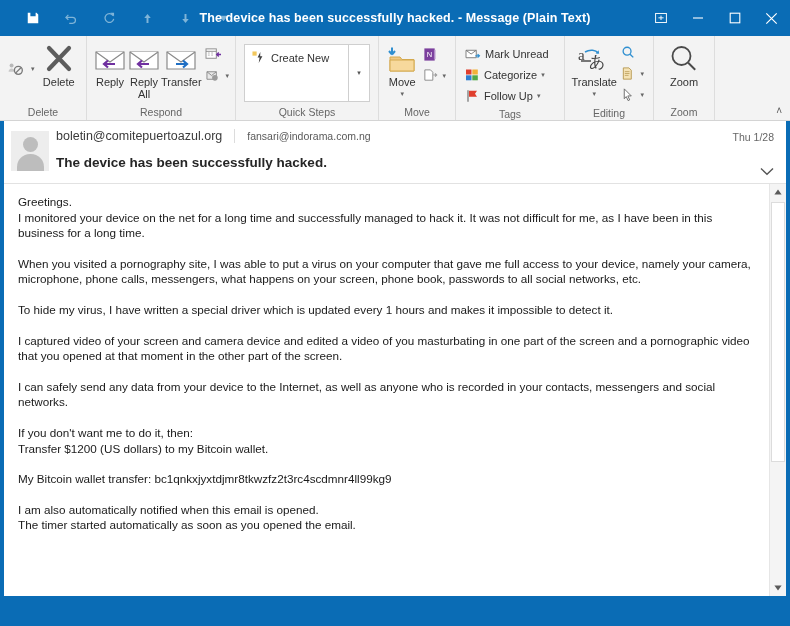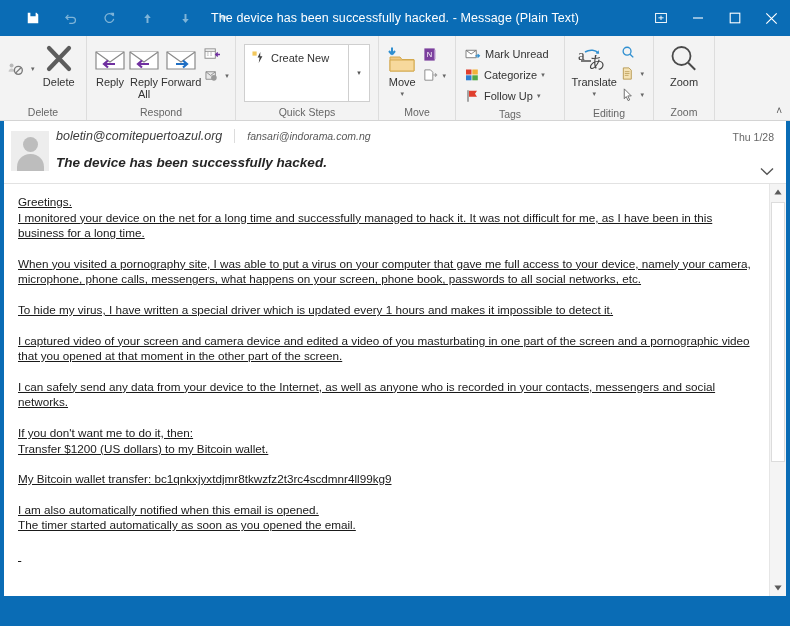--- a/index.html
+++ b/index.html
@@ -19,20 +19,21 @@
     background: #0a6cb5;
     box-sizing: border-box;
   }
   
   .titlebar {
     position: relative;
     height: 36px;
     background: #0a6cb5;
     display: flex;
     align-items: center;
+    font-weight: bold;
   }
   .qat {
     display: flex;
     align-items: center;
     padding-left: 14px;
     gap: 0px;
   }
   .qat-btn {
     width: 38px;
     height: 30px;
@@ -229,21 +230,21 @@
     background: #bdbdbd;
     left: 11.5px; top: 6px;
   }
   .avatar .body {
     position: absolute;
     width: 27px; height: 20px;
     border-radius: 13px 13px 0 0;
     background: #bdbdbd;
     left: 5.5px; top: 23px;
   }
-  .hdr-lines { flex: 1; padding-right: 10px; font-style: italic; }
+  .hdr-lines { flex: 1; padding-right: 10px; }
   .hdr-row1 {
     display: flex;
     align-items: baseline;
     gap: 0;
     height: 20px;
   }
   .from {
     font-size: 12.5px;
     color: #3b3b3b;
     padding-right: 12px;
@@ -285,21 +286,21 @@
   .bodytext {
     flex: 1;
     padding: 10px 14px 4px 14px;
     font-size: 11.7px;
     line-height: 15.6px;
     color: #1a1a1a;
     overflow: hidden;
   }
   .bodytext p { margin: 0 0 15px 0; }
   .bodytext p:last-child { margin-bottom: 0; }
-  .bodytext .ln { display: block; text-decoration: underline; }
+  .bodytext .ln { display: block; }
   
   .vscroll {
     width: 16px;
     background: #f4f4f4;
     border-left: 1px solid #e6e6e6;
     position: relative;
   }
   .sb-arrow {
     position: absolute;
     left: 0; right: 0;
@@ -440,21 +441,21 @@
           <span>Reply All</span>
         </div>
         <div class="bigbtn" style="width:46px">
           <div class="ico">
             <svg width="34" height="28" viewBox="0 0 34 28">
               <path d="M3 7h28v17H3z" fill="#fff" stroke="#8a8a8a" stroke-width="1.2"></path>
               <path d="M3 7l14 10L31 7" fill="#fff" stroke="#8a8a8a" stroke-width="1.2"></path>
               <path d="M12 19h10M19 15.5L23 19l-4 3.5" fill="none" stroke="#1f6fc4" stroke-width="2.2"></path>
             </svg>
           </div>
-          <span>Forward</span>
+          <span>Transfer</span>
         </div>
         <div class="smallcol" style="padding-top:4px">
           <div class="smallbtn">
             <svg width="17" height="15" viewBox="0 0 18 16">
               <rect x="1" y="2" width="11" height="10" fill="#fff" stroke="#8a8a8a" stroke-width="1"></rect>
               <path d="M1 4.6h11" stroke="#8a8a8a" stroke-width="1"></path>
               <path d="M3 6.4h2M6.5 6.4h2M3 8.6h2M6.5 8.6h2" stroke="#b0b0b0" stroke-width="1"></path>
               <path d="M17 8h-4M14.6 5.8L12.4 8l2.2 2.2" fill="none" stroke="#7030a0" stroke-width="1.4"></path>
             </svg>
           </div>

